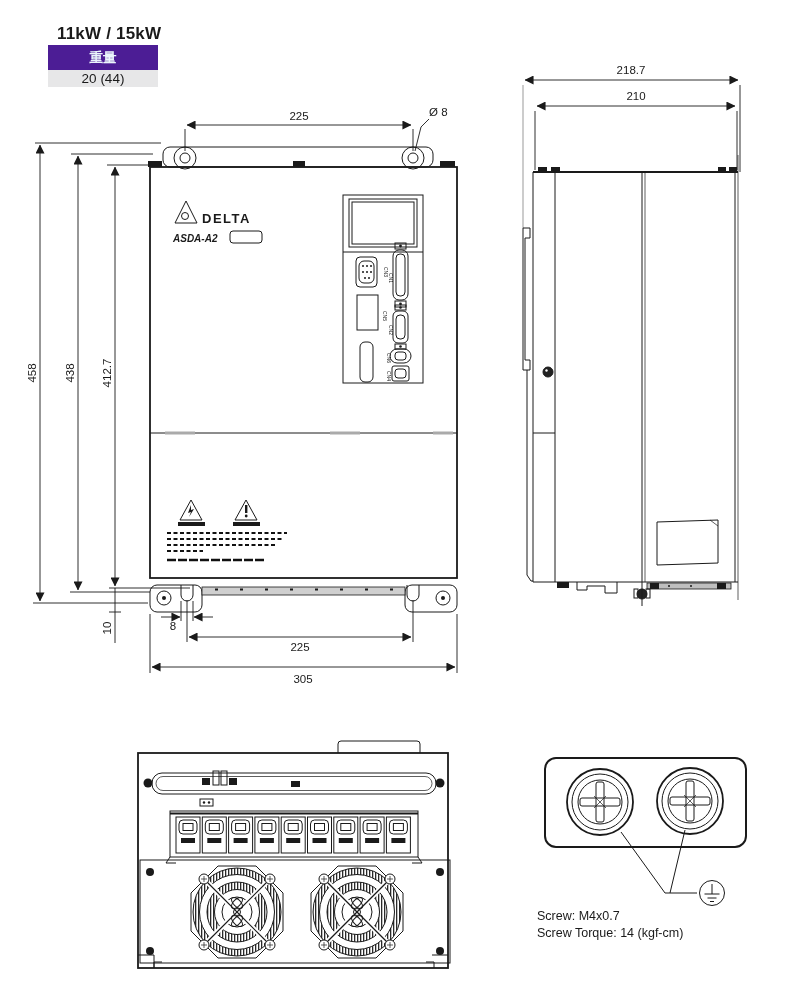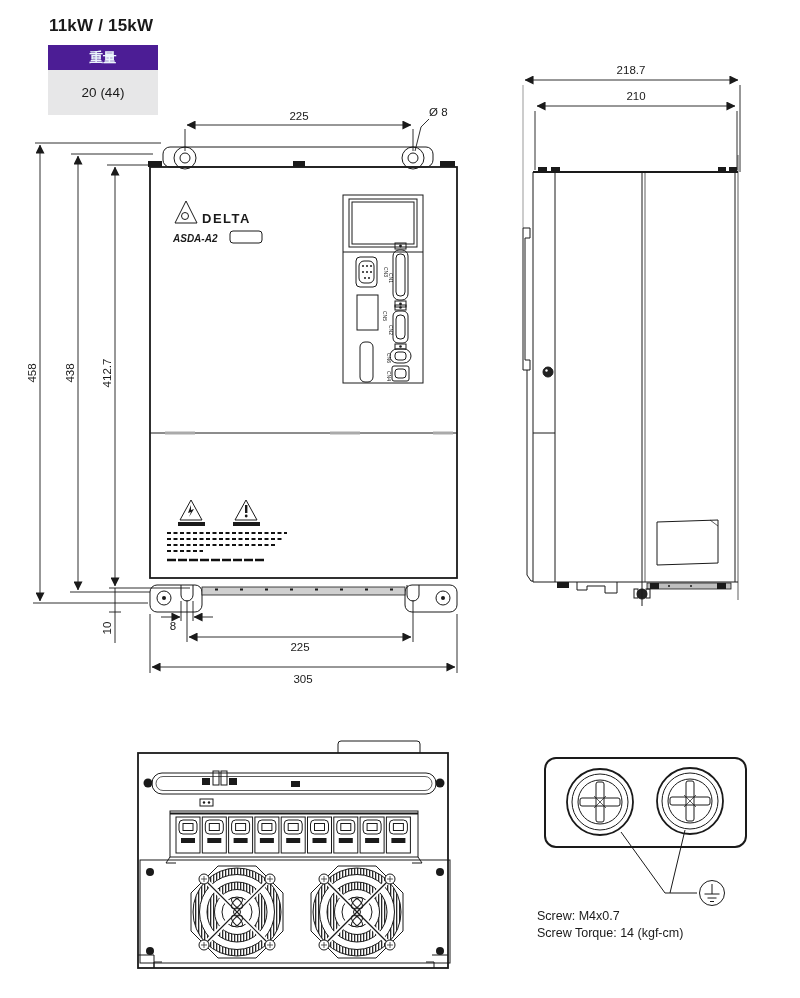--- a/index.html
+++ b/index.html
@@ -1,21 +1,21 @@
 <!DOCTYPE html>
 <html><head>
 <meta charset="utf-8">
 <style>
   html,body{margin:0;padding:0;background:#fff;}
   .canvas{position:relative;width:800px;height:998px;background:#ffffff;
           font-family:"Liberation Sans",sans-serif;color:#1a1a1a;overflow:hidden;}
-  .page-title{position:absolute;left:45px;top:12px;font-size:17px;font-weight:bold;margin:4px;letter-spacing:.2px;}
+  .page-title{position:absolute;left:45px;top:12px;font-size:17px;font-weight:bold;margin:12px;letter-spacing:.2px;}
   .wtable{position:absolute;left:48px;top:45px;width:110px;text-align:center;font-size:13.5px;}
   .wtable .wh{background:#4c1d95;color:#eaf5fc;font-weight:bold;padding:4px 0;height:17px;line-height:17px;}
-  .wtable .wv{background:#e7e7e8;color:#1a1a1a;padding:14px 0;height:17px;line-height:17px;}
+  .wtable .wv{background:#e7e7e8;color:#1a1a1a;padding:0 0;height:17px;line-height:17px;}
   svg{position:absolute;overflow:visible;}
   .svg-front{left:25px;top:95px;}
   .svg-side{left:505px;top:60px;}
   .svg-bottom{left:125px;top:735px;}
   .svg-screw{left:535px;top:750px;}
   .ln{stroke:#1a1a1a;fill:none;stroke-width:1;}
   .ln2{stroke:#1a1a1a;fill:none;stroke-width:1.8;}
   .thin{stroke:#1a1a1a;fill:none;stroke-width:.7;}
   .gray{stroke:#999;fill:none;stroke-width:1;}
   .fill{fill:#1a1a1a;stroke:none;}

